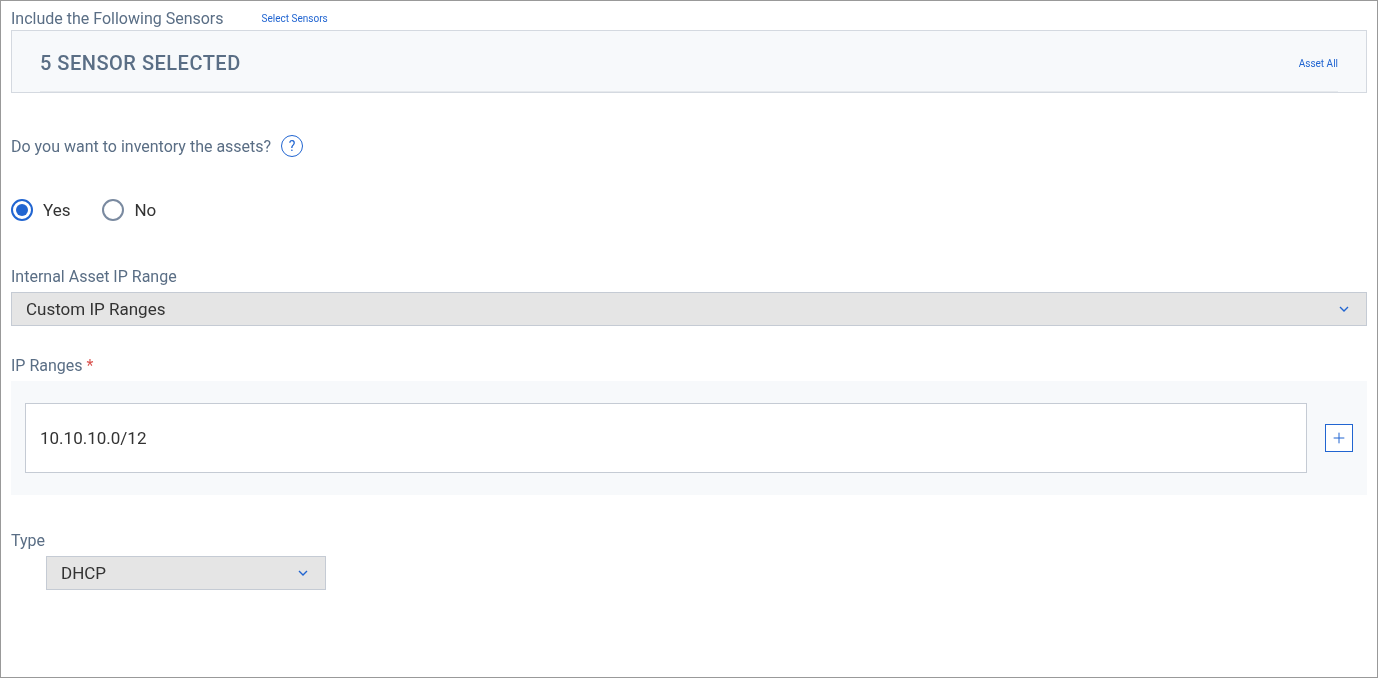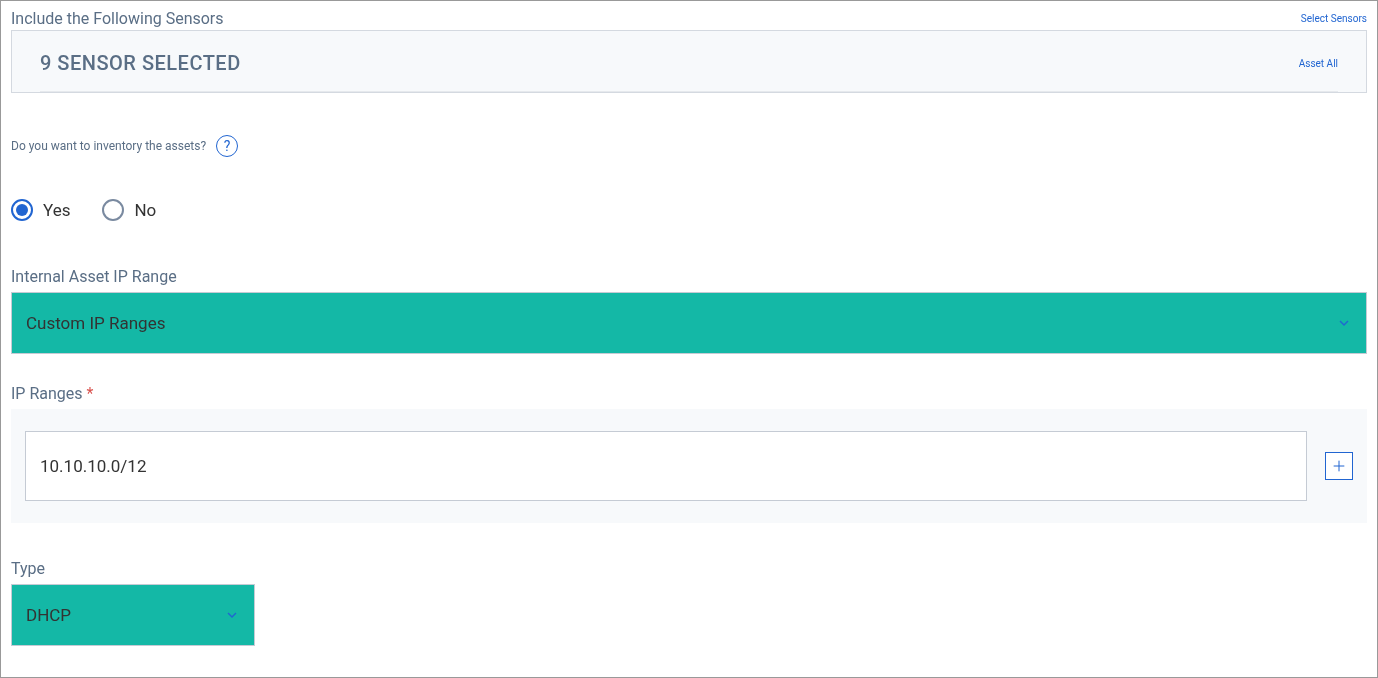--- a/index.html
+++ b/index.html
@@ -12,23 +12,23 @@
     background: #fff;
     width: 1378px;
     height: 678px;
     border: 1px solid #999;
     padding: 8px 10px;
     font-size: 16px;
     color: #333;
   }
   .section-header {
     display: flex;
-    justify-content: space-between;
     align-items: center;
     margin-bottom: 2px;
+    gap: 38px;
   }
   .section-label {
     color: #5a6e85;
     font-size: 16px;
   }
   .link {
     color: #2165d1;
     font-size: 10px;
     cursor: pointer;
   }
@@ -73,21 +73,21 @@
     stroke-width: 1.5;
   }
   .question-row {
     display: flex;
     align-items: center;
     margin-top: 42px;
     gap: 10px;
   }
   .question-text {
     color: #5a6e85;
-    font-size: 12px;
+    font-size: 16px;
   }
   .help-icon {
     width: 22px;
     height: 22px;
     border: 1.5px solid #2165d1;
     border-radius: 50%;
     display: flex;
     align-items: center;
     justify-content: center;
     color: #2165d1;
@@ -133,31 +133,32 @@
     color: #5a6e85;
     font-size: 16px;
     margin-top: 46px;
     margin-bottom: 6px;
   }
   .required-star {
     color: #d9534f;
   }
   .select-box {
     border: 1px solid #c5cbd4;
-    background: #14b8a6;
+    background: #e5e5e5;
     display: flex;
     justify-content: space-between;
     align-items: center;
-    padding: 20px 14px;
+    padding: 6px 14px;
     cursor: pointer;
     font-size: 17px;
     color: #333;
   }
   .select-box.small {
-    width: 244px;
+    width: 280px;
+    margin-left: 35px;
   }
   .chevron-down {
     color: #2165d1;
     display: flex;
   }
   .chevron-down svg {
     width: 16px;
     height: 16px;
     stroke: currentColor;
     stroke-width: 2;
@@ -201,21 +202,21 @@
 <body>
 
 <div class="section-header">
   <span class="section-label">Include the Following Sensors</span>
   <span class="link">Select Sensors</span>
 </div>
 
 <div class="sensor-panel">
   <div style="padding: 0;">
     <div style="display:flex; justify-content:space-between; align-items:center; padding: 20px 28px 16px 28px;">
-      <span class="sensor-count">9 SENSOR SELECTED</span>
+      <span class="sensor-count">5 SENSOR SELECTED</span>
       <span class="link">Asset All</span>
     </div>
     <div style="height:1px; background:#e6e9ed; margin: 0 28px;"></div>
   </div>
 </div>
 
 <div class="question-row">
   <span class="question-text">Do you want to inventory the assets?</span>
   <span class="help-icon">?</span>
 </div>

